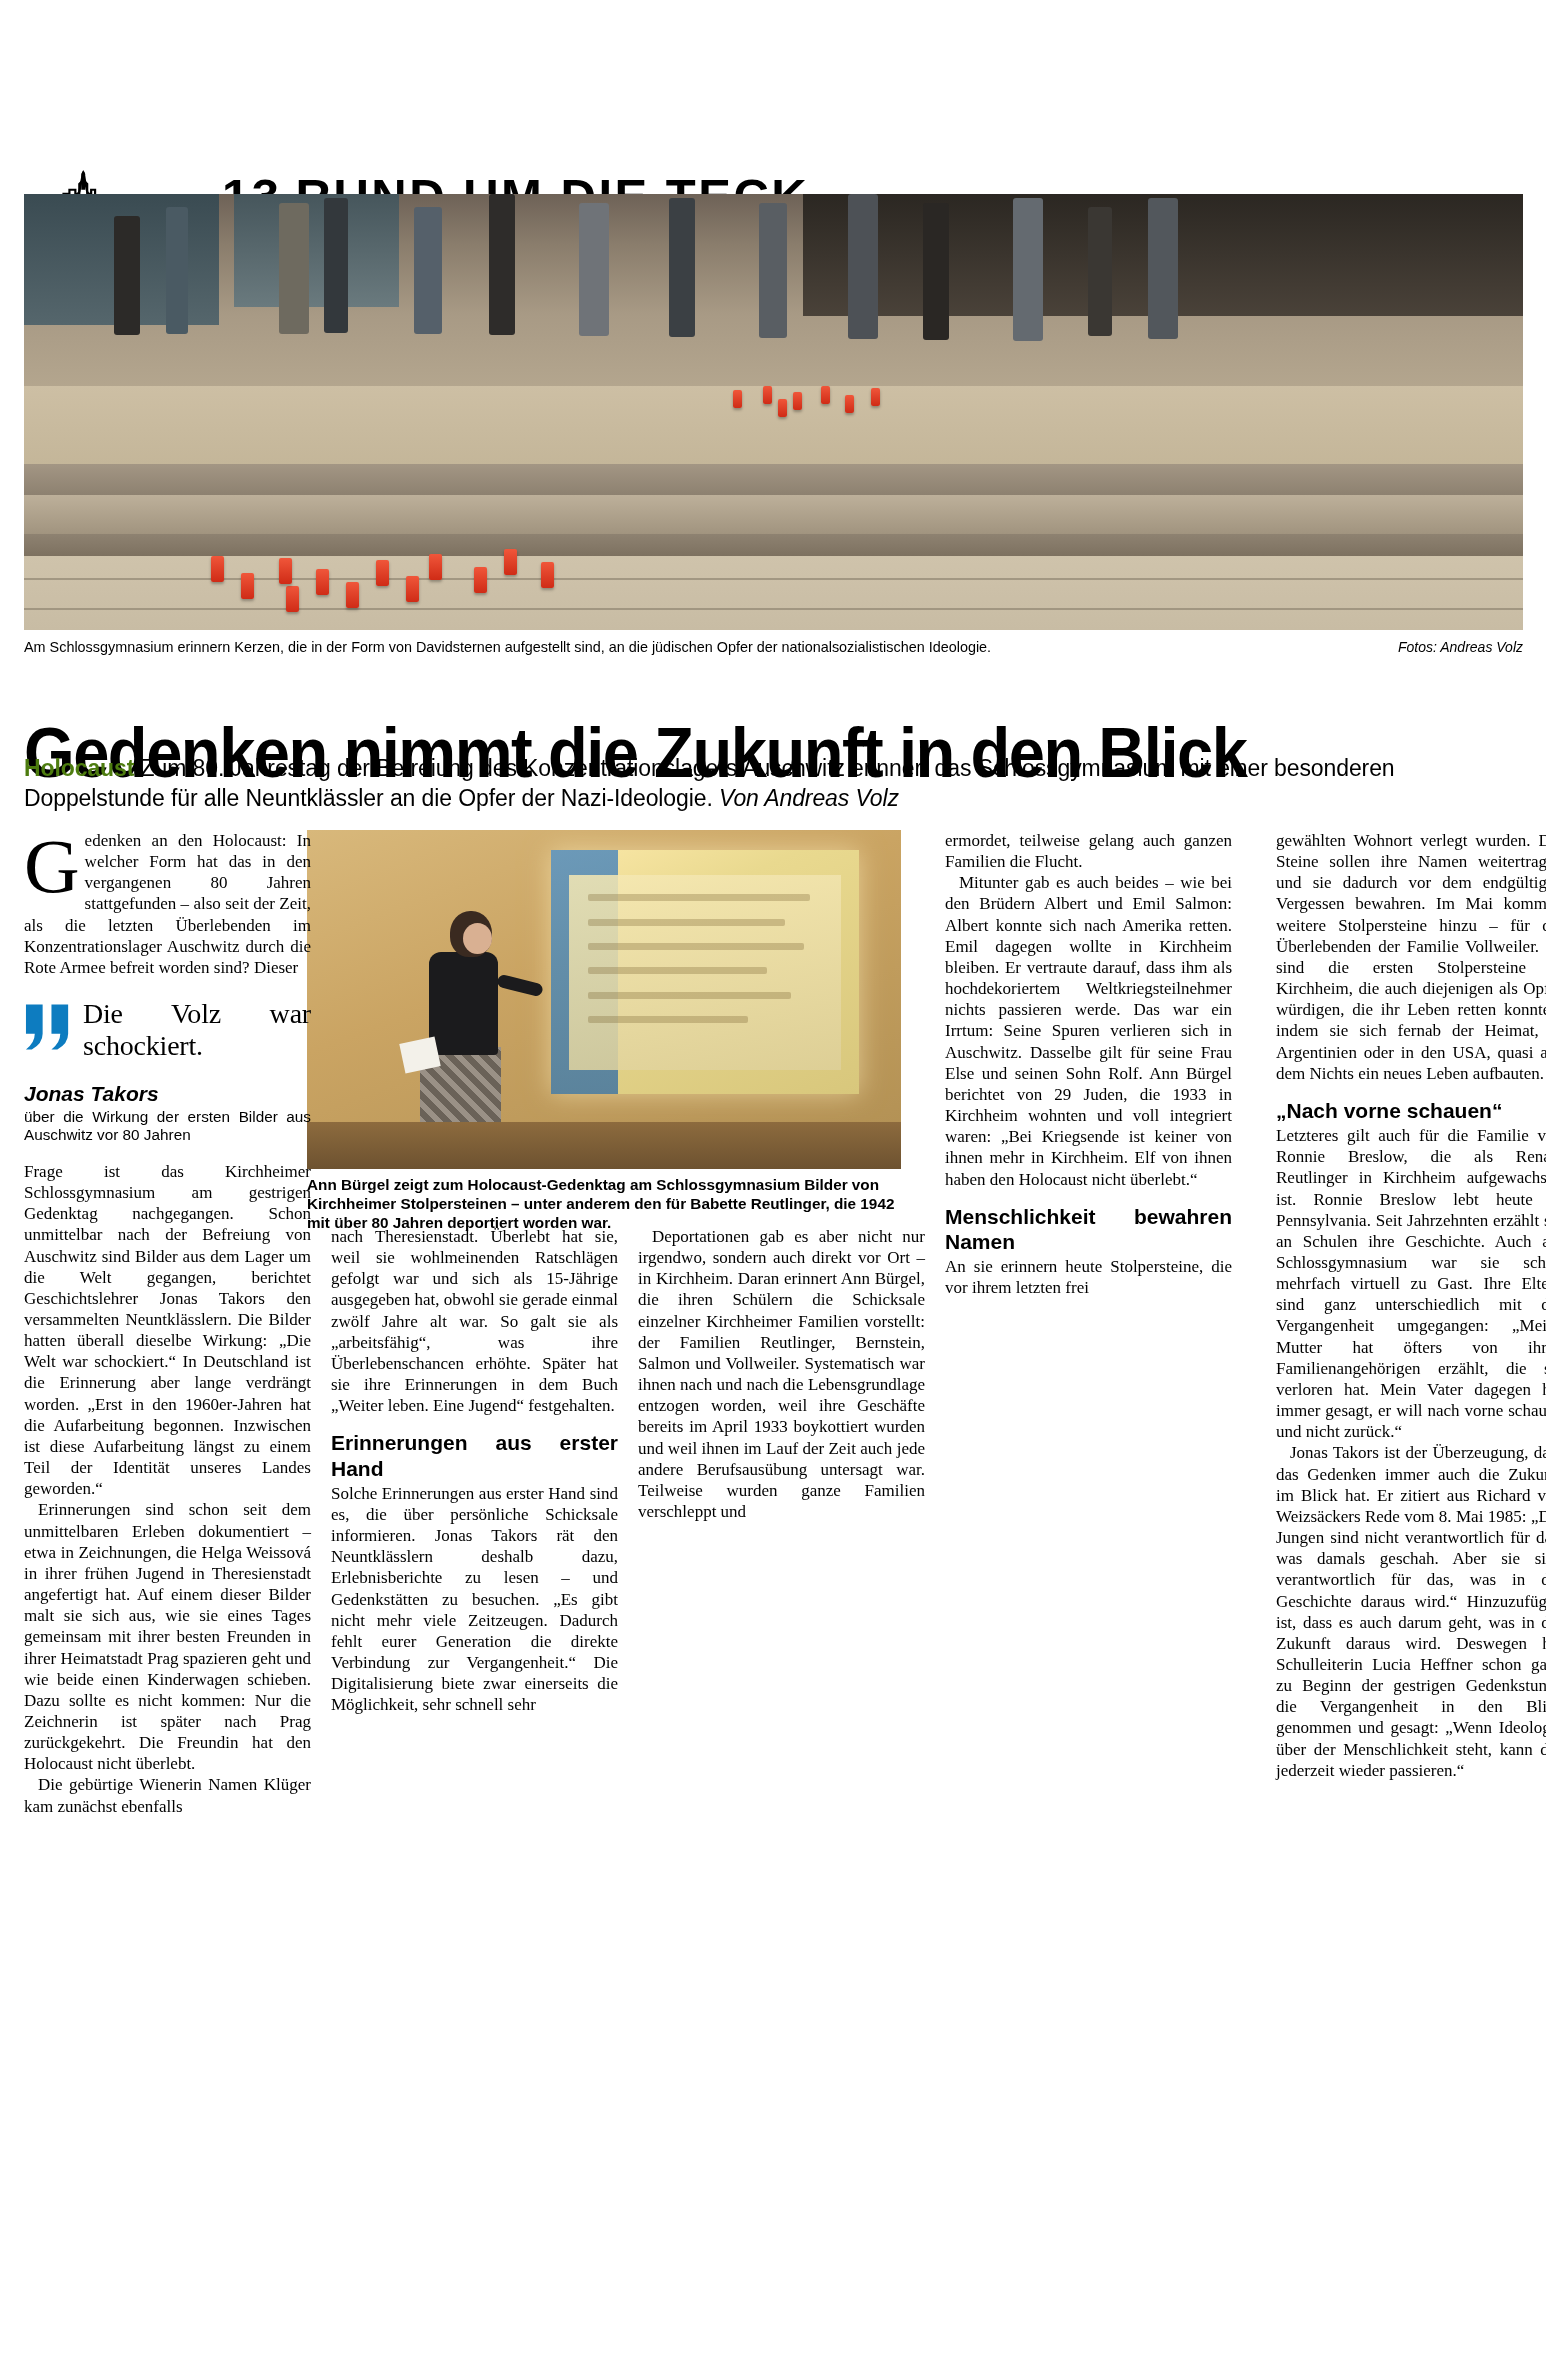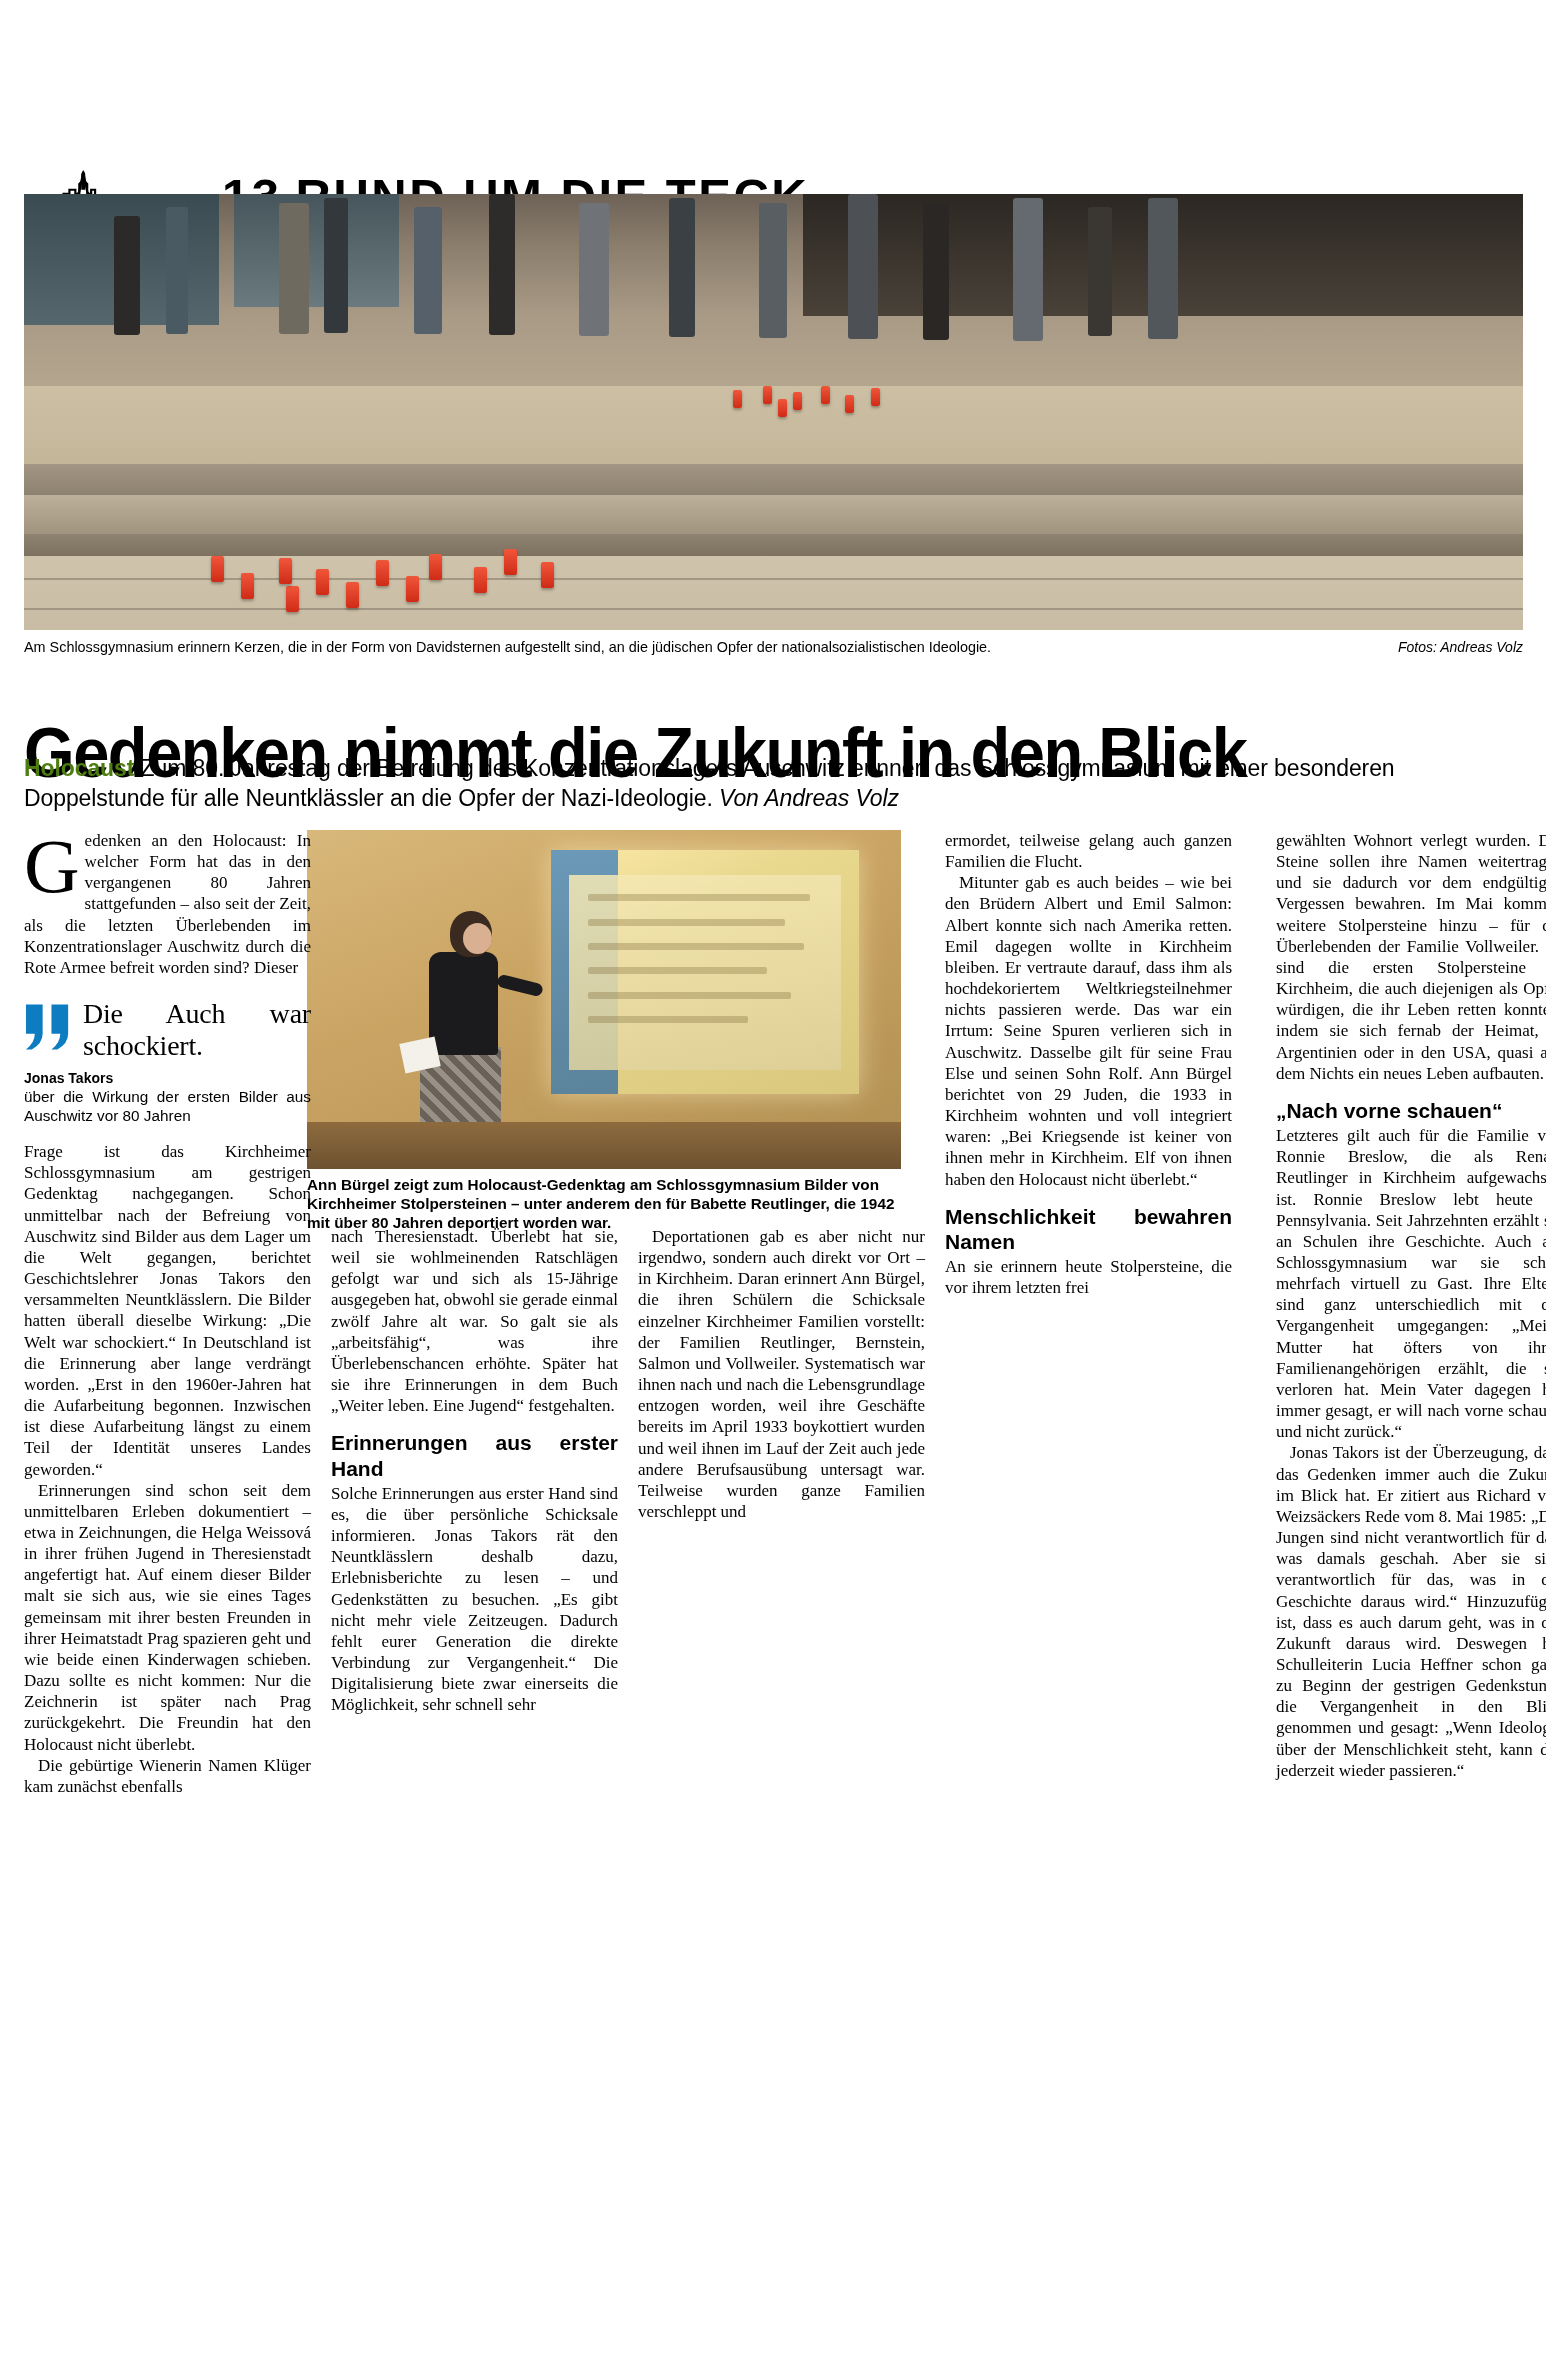--- a/index.html
+++ b/index.html
@@ -225,25 +225,26 @@
     width: 51px; height: 46px;
   }
   .pq-text {
     margin-left: 59px;
     font-family: "Liberation Serif", serif;
     font-size: 28px;
     line-height: 1.13;
     letter-spacing: -0.2px;
   }
   .pq-author {
-    margin-top: 9px;
+    margin-top: 20px;
     font-family: "Liberation Sans", sans-serif;
     font-weight: 700;
-    font-size: 14px;
+    font-size: 21px;
     line-height: 1.25;
+    font-style: italic;
   }
   .pq-role {
     font-family: "Liberation Sans", sans-serif;
     font-weight: 400;
     font-size: 15.3px;
     line-height: 1.22;
   }
   .pq-spacer { height: 16px; }
 
   
@@ -461,21 +462,21 @@
       <div class="body-text">
         <p class="noindent dropcap-para">Gedenken an den Holocaust: In welcher Form hat das in den vergangenen 80 Jahren stattgefunden – also seit der Zeit, als die letzten Überlebenden im Konzentrationslager Auschwitz durch die Rote Armee befreit worden sind? Dieser</p>
 
         <div class="pullquote">
           <div class="pq-marks">
             <svg viewBox="0 0 52 46" width="51" height="46" aria-hidden="true">
               <path d="M2 0 h17 v30 q0 10 -11 16 l-6 0 q9 -7 9 -16 h-9 z" fill="#0d7cc0"></path>
               <path d="M28 0 h17 v30 q0 10 -11 16 l-6 0 q9 -7 9 -16 h-9 z" fill="#0d7cc0"></path>
             </svg>
           </div>
-          <div class="pq-text">Die Auch war schockiert.</div>
+          <div class="pq-text">Die Volz war schockiert.</div>
           <div class="pq-author">Jonas Takors</div>
           <div class="pq-role">über die Wirkung der ersten Bilder aus Auschwitz vor 80 Jahren</div>
           <div class="pq-spacer"></div>
         </div>
 
         <p class="noindent">Frage ist das Kirchheimer Schlossgymnasium am gestrigen Gedenktag nachgegangen. Schon unmittelbar nach der Befreiung von Auschwitz sind Bilder aus dem Lager um die Welt gegangen, berichtet Geschichtslehrer Jonas Takors den versammelten Neuntklässlern. Die Bilder hatten überall dieselbe Wirkung: „Die Welt war schockiert.“ In Deutschland ist die Erinnerung aber lange verdrängt worden. „Erst in den 1960er-Jahren hat die Aufarbeitung begonnen. Inzwischen ist diese Aufarbeitung längst zu einem Teil der Identität unseres Landes geworden.“</p>
         <p>Erinnerungen sind schon seit dem unmittelbaren Erleben dokumentiert – etwa in Zeichnungen, die Helga Weissová in ihrer frühen Jugend in Theresienstadt angefertigt hat. Auf einem dieser Bilder malt sie sich aus, wie sie eines Tages gemeinsam mit ihrer besten Freunden in ihrer Heimatstadt Prag spazieren geht und wie beide einen Kinderwagen schieben. Dazu sollte es nicht kommen: Nur die Zeichnerin ist später nach Prag zurückgekehrt. Die Freundin hat den Holocaust nicht überlebt.</p>
         <p>Die gebürtige Wienerin Namen Klüger kam zunächst ebenfalls</p>
       </div>
     </div>

